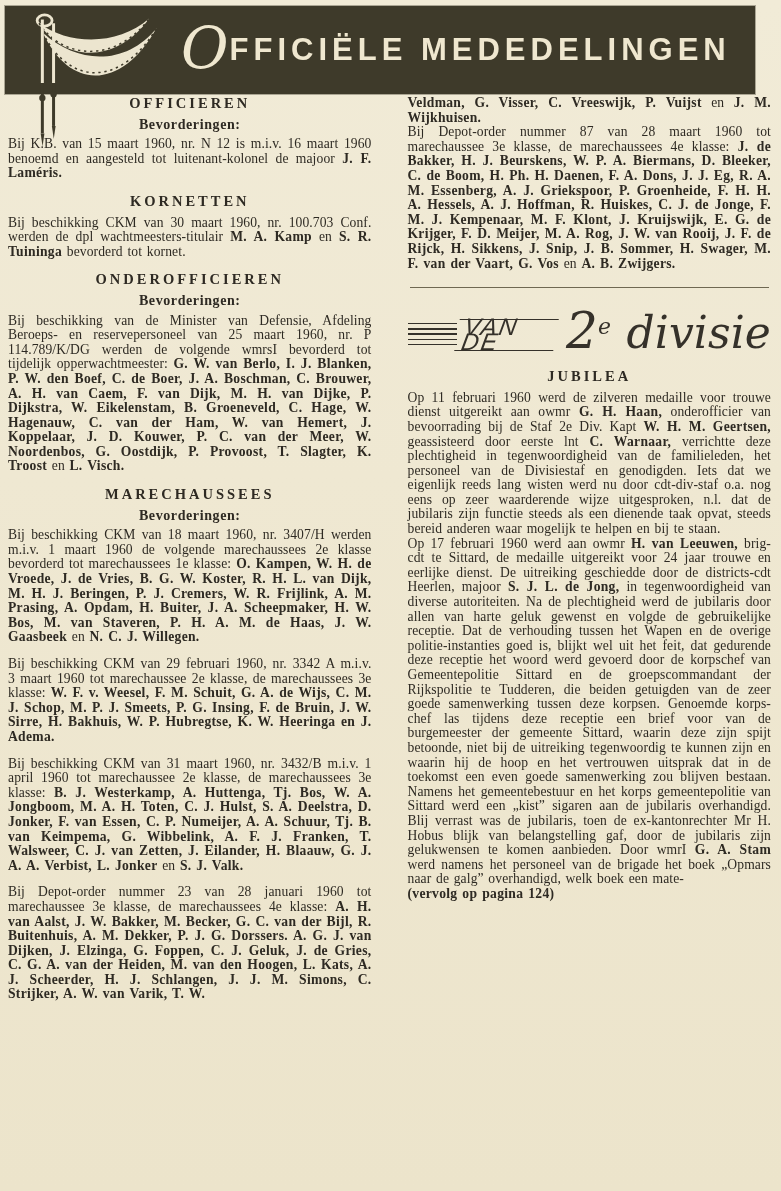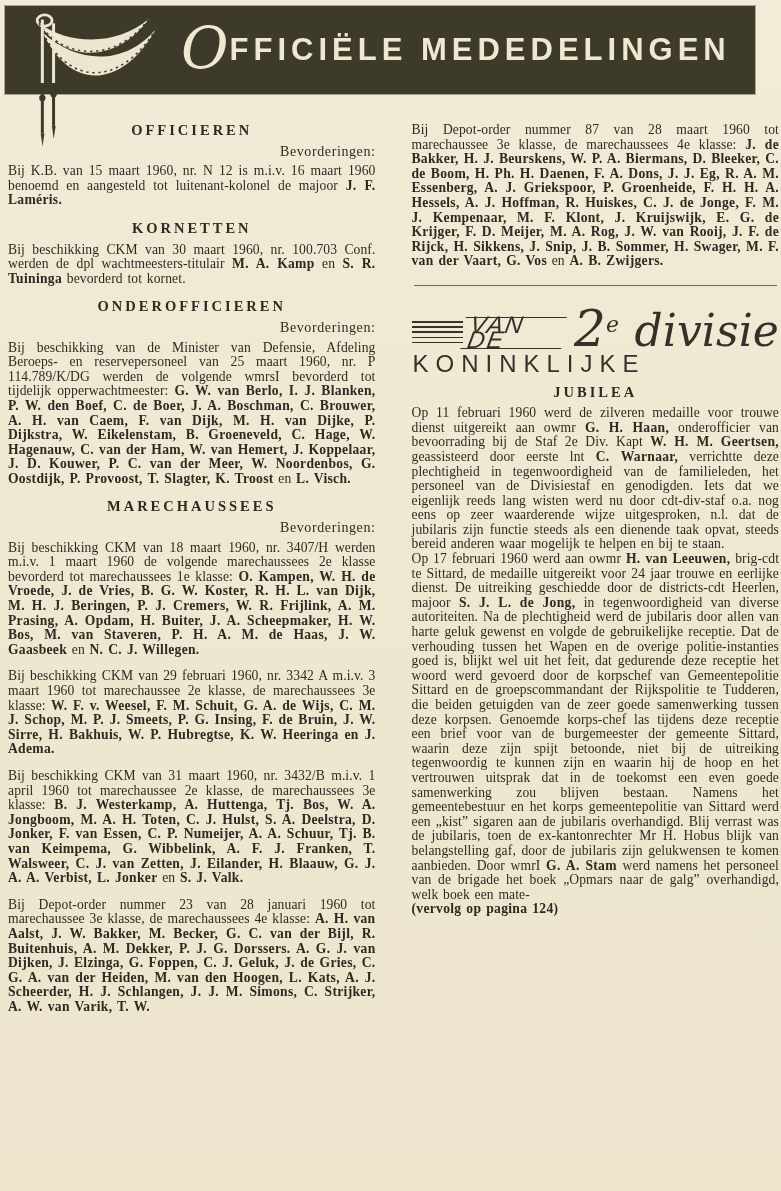--- a/index.html
+++ b/index.html
@@ -30,35 +30,35 @@
     font-family:"Liberation Sans", sans-serif;
     font-weight:bold; font-size:31px; letter-spacing:5px; white-space:nowrap;
   }
   .fancy-o {
     font-family:"DejaVu Serif", serif; font-style:italic; font-weight:normal;
     font-size:58px; line-height:0; margin-right:1px; letter-spacing:0;
     position:relative; top:-2px;
   }
 
   
-  .cols { display:flex; gap:36px; padding:0 2px 0 8px; margin-top:27px; }
+  .cols { display:flex; gap:36px; padding:0 10px 0 8px; }
   .col {
     width:371px; font-size:13.6px; line-height:14.6px;
     text-align:justify; word-spacing:1.2px; letter-spacing:.1px;
   }
   .para { margin:0; }
   .para b { font-weight:bold; letter-spacing:.3px; }
   .align-right { text-align:left; }
   .sec-heading {
     margin:13px 0 7px; font-size:14.5px; font-weight:bold;
     letter-spacing:3px; text-align:center; word-spacing:0;
   }
   .sec-subheading {
-    margin:5px 0 5px; font-size:14px; font-weight:normal;
-    letter-spacing:.6px; text-align:right; word-spacing:0;
+    margin:5px 0 5px; font-size:14px; font-weight:bold;
+    letter-spacing:.6px; text-align:center; word-spacing:0;
   }
   .col > :first-child { margin-top:2px; }
   .vgap { height:12px; }
 
   .col-rule {
     border:none; border-top:1px solid var(--rule, #6f6852);
     margin:16px 2px 18px;
   }
 
   
@@ -136,32 +136,32 @@
         <div class="vgap"></div>
         <p class="para"><span>Bij beschikking CKM van 29 februari 1960, nr. 3342 A m.i.v. 3 maart 1960 tot marechaussee 2e klasse, de marechaussees 3e klasse: </span><b>W. F. v. Weesel, F. M. Schuit, G. A. de Wijs, C. M. J. Schop, M. P. J. Smeets, P. G. Insing, F. de Bruin, J. W. Sirre, H. Bakhuis, W. P. Hubregtse, K. W. Heeringa en J. Adema.</b></p>
         <div class="vgap"></div>
         <p class="para"><span>Bij beschikking CKM van 31 maart 1960, nr. 3432/B m.i.v. 1 april 1960 tot marechaussee 2e klasse, de marechaussees 3e klasse: </span><b>B. J. Westerkamp, A. Huttenga, Tj. Bos, W. A. Jongboom, M. A. H. Toten, C. J. Hulst, S. A. Deelstra, D. Jonker, F. van Essen, C. P. Numeijer, A. A. Schuur, Tj. B. van Keimpema, G. Wibbelink, A. F. J. Franken, T. Walsweer, C. J. van Zetten, J. Eilander, H. Blaauw, G. J. A. A. Verbist, L. Jonker</b><span> en </span><b>S. J. Valk.</b></p>
         <div class="vgap"></div>
         <p class="para"><span>Bij Depot-order nummer 23 van 28 januari 1960 tot marechaussee 3e klasse, de marechaussees 4e klasse: </span><b>A. H. van Aalst, J. W. Bakker, M. Becker, G. C. van der Bijl, R. Buitenhuis, A. M. Dekker, P. J. G. Dorssers. A. G. J. van Dijken, J. Elzinga, G. Foppen, C. J. Geluk, J. de Gries, C. G. A. van der Heiden, M. van den Hoogen, L. Kats, A. J. Scheerder, H. J. Schlangen, J. J. M. Simons, C. Strijker, A. W. van Varik, T. W.</b></p>
       </div>
 
     <div class="col">
       <div id="col-right-top">
+          <p class="para"><b>Veldman, G. Visser, C. Vreeswijk, P. Vuijst</b><span> en </span><b>J. M. Wijkhuisen.</b></p>
           <p class="para"><span>Bij Depot-order nummer 87 van 28 maart 1960 tot marechaussee 3e klasse, de marechaussees 4e klasse: </span><b>J. de Bakker, H. J. Beurskens, W. P. A. Biermans, D. Bleeker, C. de Boom, H. Ph. H. Daenen, F. A. Dons, J. J. Eg, R. A. M. Essenberg, A. J. Griekspoor, P. Groenheide, F. H. H. A. Hessels, A. J. Hoffman, R. Huiskes, C. J. de Jonge, F. M. J. Kempenaar, M. F. Klont, J. Kruijswijk, E. G. de Krijger, F. D. Meijer, M. A. Rog, J. W. van Rooij, J. F. de Rijck, H. Sikkens, J. Snip, J. B. Sommer, H. Swager, M. F. van der Vaart, G. Vos</b><span> en </span><b>A. B. Zwijgers.</b></p>
         </div>
 
       <hr class="col-rule">
 
       <div class="divisie-logo">
         <div class="logo-row1">
           <span class="logo-lines lines-a"></span>
           <span class="logo-vande">VAN DE</span>
           <span class="logo-script"><span class="numeral">2</span><sup>e</sup> <span>divisie</span></span>
         </div>
-        <div class="logo-row2">KONINKLIJKE</div>
       </div>
 
       <div id="col-right-bottom">
           <h3 class="sec-heading">JUBILEA</h3>
           <p class="para"><span>Op 11 februari 1960 werd de zilveren medaille voor trouwe dienst uitgereikt aan owmr </span><b>G. H. Haan,</b><span> onderofficier van bevoorrading bij de Staf 2e Div. Kapt </span><b>W. H. M. Geertsen,</b><span> geassisteerd door eerste lnt </span><b>C. Warnaar,</b><span> verrichtte deze plechtigheid in tegenwoordigheid van de familieleden, het personeel van de Divisiestaf en genodigden. Iets dat we eigenlijk reeds lang wisten werd nu door cdt-div-staf o.a. nog eens op zeer waarderende wijze uitgesproken, n.l. dat de jubilaris zijn functie steeds als een dienende taak opvat, steeds bereid anderen waar mogelijk te helpen en bij te staan.</span></p>
           <p class="para"><span>Op 17 februari 1960 werd aan owmr </span><b>H. van Leeuwen,</b><span> brig-cdt te Sittard, de medaille uitgereikt voor 24 jaar trouwe en eerlijke dienst. De uitreiking geschiedde door de districts-cdt Heerlen, majoor </span><b>S. J. L. de Jong,</b><span> in tegenwoordigheid van diverse autoriteiten. Na de plechtigheid werd de jubilaris door allen van harte geluk gewenst en volgde de gebruikelijke receptie. Dat de verhouding tussen het Wapen en de overige politie-instanties goed is, blijkt wel uit het feit, dat gedurende deze receptie het woord werd gevoerd door de korpschef van Gemeentepolitie Sittard en de groepscommandant der Rijkspolitie te Tudderen, die beiden getuigden van de zeer goede samenwerking tussen deze korpsen. Genoemde korps-chef las tijdens deze receptie een brief voor van de burgemeester der gemeente Sittard, waarin deze zijn spijt betoonde, niet bij de uitreiking tegenwoordig te kunnen zijn en waarin hij de hoop en het vertrouwen uitsprak dat in de toekomst een even goede samenwerking zou blijven bestaan. Namens het gemeentebestuur en het korps gemeentepolitie van Sittard werd een „kist” sigaren aan de jubilaris overhandigd. Blij verrast was de jubilaris, toen de ex-kantonrechter Mr H. Hobus blijk van belangstelling gaf, door de jubilaris zijn gelukwensen te komen aanbieden. Door wmrI </span><b>G. A. Stam</b><span> werd namens het personeel van de brigade het boek „Opmars naar de galg” overhandigd, welk boek een mate-</span></p>
           <p class="para align-right"><b>(vervolg op pagina 124)</b></p>
         </div>
     </div>
 

